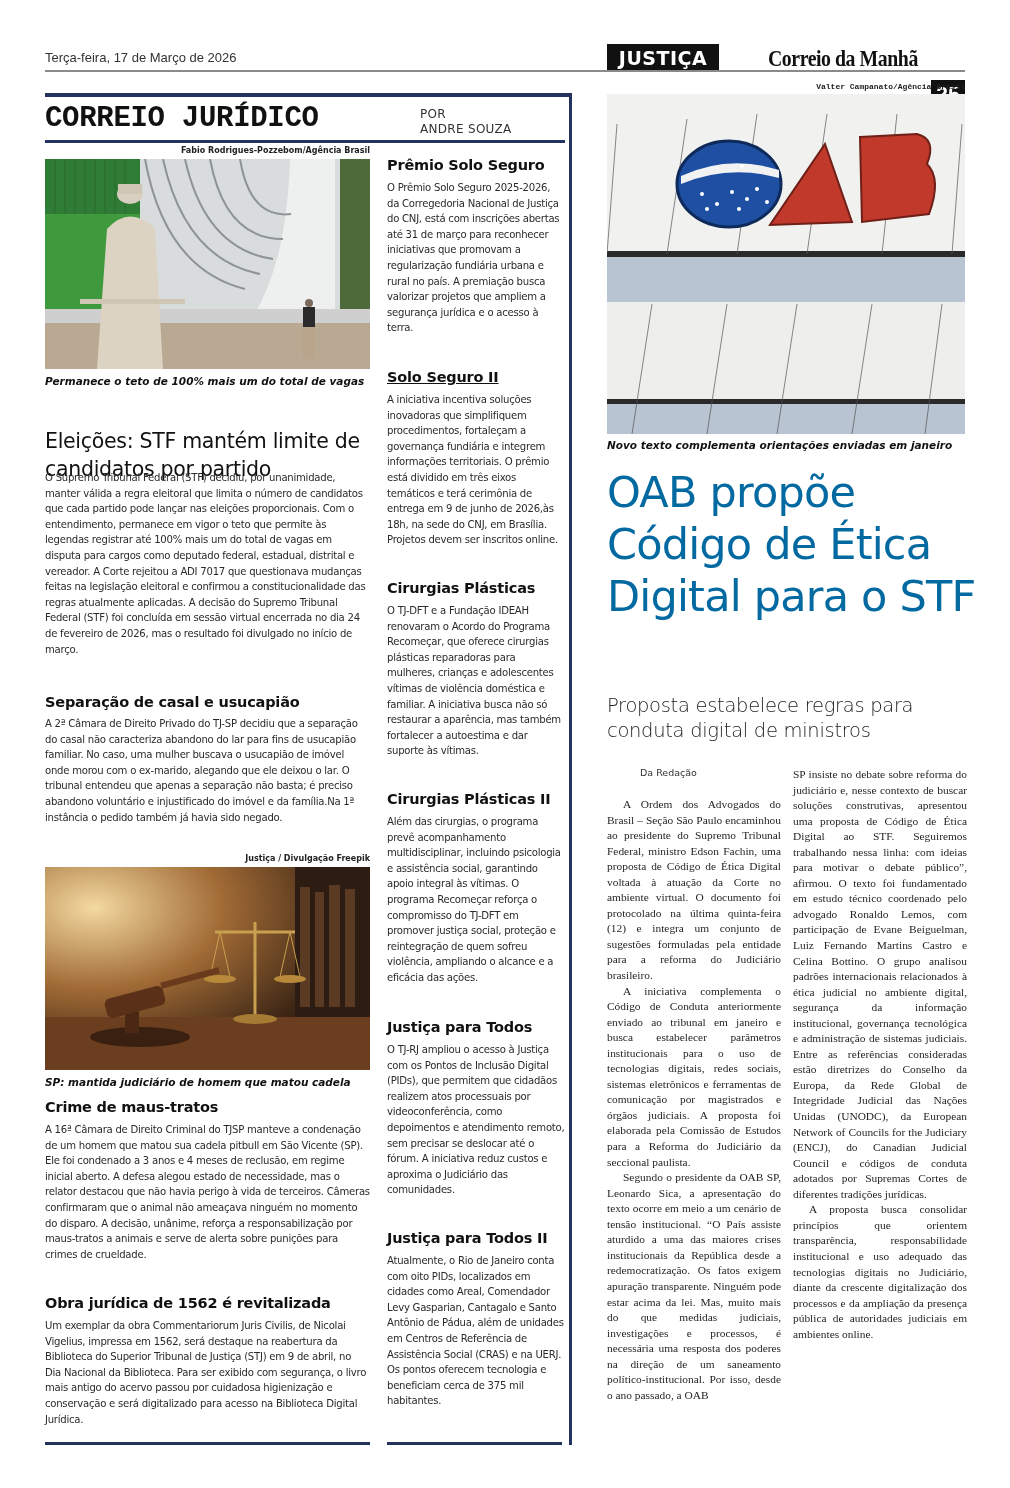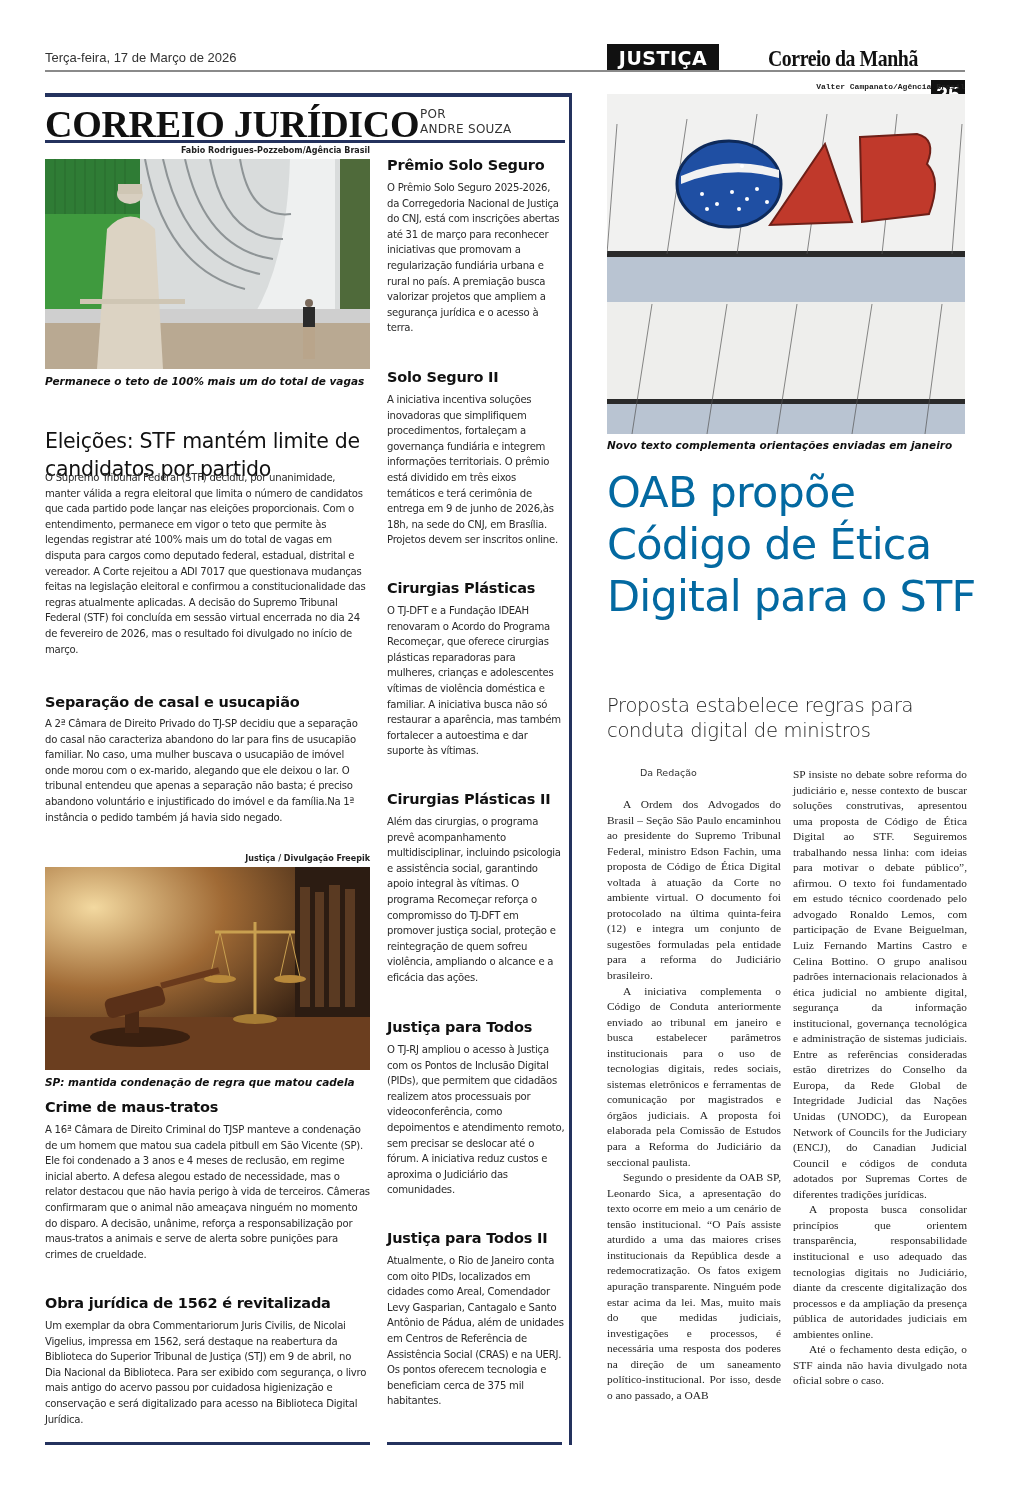--- a/index.html
+++ b/index.html
@@ -16,22 +16,22 @@
     font-family: "DejaVu Sans", sans-serif; font-weight: bold; font-size: 19px; letter-spacing: 0.5px;
     text-align: center; line-height: 28px; }
   .masthead { left: 768px; top: 44px; font-family: "Liberation Serif", serif; font-weight: bold;
     font-size: 23px; letter-spacing: -0.5px; color: #111; transform: scaleX(0.86); transform-origin: left top; line-height: 30px; }
   .page-num { left: 931px; top: 44px; width: 34px; height: 28px; background: #111; color: #fff;
     font-family: "Liberation Sans", sans-serif; font-weight: bold; font-size: 21px; text-align: center; line-height: 28px; margin-top: 36px; }
 
   
   .box-top { left: 45px; top: 93px; width: 527px; height: 4px; background: #24325e; }
   .box-right { left: 569px; top: 93px; width: 3px; height: 1352px; background: #24325e; }
-  .col-title { left: 45px; top: 102px; font-family: Liberation Serif, serif; font-weight: bold;
-    font-size: 38px; letter-spacing: -0.3px; color: #111; }
+  .col-title { left: 45px; top: 102px; font-family: Liberation Mono, monospace; font-weight: bold;
+    font-size: 29px; letter-spacing: -0.3px; color: #111; }
   .byline { left: 420px; top: 107px; font-size: 12px; color: #333; line-height: 15px; letter-spacing: 0.3px; }
   .title-rule { left: 45px; top: 140px; width: 520px; height: 3px; background: #24325e; }
   .bottom-rule-1 { left: 45px; top: 1442px; width: 325px; height: 3px; background: #24325e; }
   .bottom-rule-2 { left: 387px; top: 1442px; width: 175px; height: 3px; background: #24325e; }
 
   .credit { font-size: 8px; color: #222; font-weight: bold; text-align: right; }
   .photo { overflow: hidden; }
   .caption { font-size: 10.5px; font-style: italic; font-weight: bold; color: #111; }
 
   .headline-m { font-family: "DejaVu Sans", sans-serif; font-size: 20.5px; line-height: 28px; color: #111; letter-spacing: -0.3px; margin-top: 26px; }
@@ -136,34 +136,34 @@
     <line x1="245" y1="65" x2="255" y2="110" stroke="#c9a050" stroke-width="1"></line>
     <ellipse cx="175" cy="112" rx="16" ry="4" fill="#b8893b"></ellipse>
     <ellipse cx="245" cy="112" rx="16" ry="4" fill="#b8893b"></ellipse>
     <ellipse cx="210" cy="152" rx="22" ry="5" fill="#a67c34"></ellipse>
     <ellipse cx="95" cy="170" rx="50" ry="10" fill="#3a2010"></ellipse>
     <rect x="80" y="142" width="14" height="24" fill="#4a2814"></rect>
     <rect x="60" y="125" width="60" height="20" rx="6" fill="#5a3018" transform="rotate(-15 90 135)"></rect>
     <rect x="115" y="108" width="60" height="6" fill="#6a3a1c" transform="rotate(-15 145 111)"></rect>
   </svg>
 </div>
-<div class="abs caption" style="left:45px; top:1076px; width:330px;">SP: mantida condenação de regra que matou cadela</div>
+<div class="abs caption" style="left:45px; top:1076px; width:330px;">SP: mantida judiciário de homem que matou cadela</div>
 
 <div class="abs subhead" style="left:45px; top:1099px; width:330px;">Crime de maus-tratos</div>
 <div class="abs body-sans nar" style="left:45px; top:1122px; width:325px;">A 16ª Câmara de Direito Criminal do TJSP manteve a condenação de um homem que matou sua cadela pitbull em São Vicente (SP). Ele foi condenado a 3 anos e 4 meses de reclusão, em regime inicial aberto. A defesa alegou estado de necessidade, mas o relator destacou que não havia perigo à vida de terceiros. Câmeras confirmaram que o animal não ameaçava ninguém no momento do disparo. A decisão, unânime, reforça a responsabilização por maus-tratos a animais e serve de alerta sobre punições para crimes de crueldade.</div>
 
 <div class="abs subhead" style="left:45px; top:1295px; width:330px;">Obra jurídica de 1562 é revitalizada</div>
 <div class="abs body-sans nar" style="left:45px; top:1318px; width:325px;">Um exemplar da obra Commentariorum Juris Civilis, de Nicolai Vigelius, impressa em 1562, será destaque na reabertura da Biblioteca do Superior Tribunal de Justiça (STJ) em 9 de abril, no Dia Nacional da Biblioteca. Para ser exibido com segurança, o livro mais antigo do acervo passou por cuidadosa higienização e conservação e será digitalizado para acesso na Biblioteca Digital Jurídica.</div>
 
 <div class="abs bottom-rule-1"></div>
 
 <div class="abs subhead" style="left:387px; top:157px; width:180px;">Prêmio Solo Seguro</div>
 <div class="abs body-sans nar" style="left:387px; top:180px; width:178px;">O Prêmio Solo Seguro 2025-2026, da Corregedoria Nacional de Justiça do CNJ, está com inscrições abertas até 31 de março para reconhecer iniciativas que promovam a regularização fundiária urbana e rural no país. A premiação busca valorizar projetos que ampliem a segurança jurídica e o acesso à terra.</div>
 
-<div class="abs subhead" style="left:387px; top:369px; width:180px;">Solo Seguro II</div>
+<div class="abs subhead" style="left:387px; top:369px; width:180px;text-decoration:underline;">Solo Seguro II</div>
 <div class="abs body-sans nar" style="left:387px; top:392px; width:178px;">A iniciativa incentiva soluções inovadoras que simplifiquem procedimentos, fortaleçam a governança fundiária e integrem informações territoriais. O prêmio está dividido em três eixos temáticos e terá cerimônia de entrega em 9 de junho de 2026,às 18h, na sede do CNJ, em Brasília. Projetos devem ser inscritos online.</div>
 
 <div class="abs subhead" style="left:387px; top:580px; width:180px;">Cirurgias Plásticas</div>
 <div class="abs body-sans nar" style="left:387px; top:603px; width:178px;">O TJ-DFT e a Fundação IDEAH renovaram o Acordo do Programa Recomeçar, que oferece cirurgias plásticas reparadoras para mulheres, crianças e adolescentes vítimas de violência doméstica e familiar. A iniciativa busca não só restaurar a aparência, mas também fortalecer a autoestima e dar suporte às vítimas.</div>
 
 <div class="abs subhead" style="left:387px; top:791px; width:180px;">Cirurgias Plásticas II</div>
 <div class="abs body-sans nar" style="left:387px; top:814px; width:178px;">Além das cirurgias, o programa prevê acompanhamento multidisciplinar, incluindo psicologia e assistência social, garantindo apoio integral às vítimas. O programa Recomeçar reforça o compromisso do TJ-DFT em promover justiça social, proteção e reintegração de quem sofreu violência, ampliando o alcance e a eficácia das ações.</div>
 
 <div class="abs subhead" style="left:387px; top:1019px; width:180px;">Justiça para Todos</div>
 <div class="abs body-sans nar" style="left:387px; top:1042px; width:178px;">O TJ-RJ ampliou o acesso à Justiça com os Pontos de Inclusão Digital (PIDs), que permitem que cidadãos realizem atos processuais por videoconferência, como depoimentos e atendimento remoto, sem precisar se deslocar até o fórum. A iniciativa reduz custos e aproxima o Judiciário das comunidades.</div>
@@ -220,14 +220,13 @@
 <div class="abs author">Da Redação</div>
 
 <div class="abs body-serif" style="left:607px; top:797px; width:174px;">
   <p>A Ordem dos Advogados do Brasil – Seção São Paulo encaminhou ao presidente do Supremo Tribunal Federal, ministro Edson Fachin, uma proposta de Código de Ética Digital voltada à atuação da Corte no ambiente virtual. O documento foi protocolado na última quinta-feira (12) e integra um conjunto de sugestões formuladas pela entidade para a reforma do Judiciário brasileiro.</p>
   <p>A iniciativa complementa o Código de Conduta anteriormente enviado ao tribunal em janeiro e busca estabelecer parâmetros institucionais para o uso de tecnologias digitais, redes sociais, sistemas eletrônicos e ferramentas de comunicação por magistrados e órgãos judiciais. A proposta foi elaborada pela Comissão de Estudos para a Reforma do Judiciário da seccional paulista.</p>
   <p>Segundo o presidente da OAB SP, Leonardo Sica, a apresentação do texto ocorre em meio a um cenário de tensão institucional. “O País assiste aturdido a uma das maiores crises institucionais da República desde a redemocratização. Os fatos exigem apuração transparente. Ninguém pode estar acima da lei. Mas, muito mais do que medidas judiciais, investigações e processos, é necessária uma resposta dos poderes na direção de um saneamento político-institucional. Por isso, desde o ano passado, a OAB</p>
 </div>
 <div class="abs body-serif" style="left:793px; top:767px; width:174px;">
   <p class="noindent">SP insiste no debate sobre reforma do judiciário e, nesse contexto de buscar soluções construtivas, apresentou uma proposta de Código de Ética Digital ao STF. Seguiremos trabalhando nessa linha: com ideias para motivar o debate público”, afirmou. O texto foi fundamentado em estudo técnico coordenado pelo advogado Ronaldo Lemos, com participação de Evane Beiguelman, Luiz Fernando Martins Castro e Celina Bottino. O grupo analisou padrões internacionais relacionados à ética judicial no ambiente digital, segurança da informação institucional, governança tecnológica e administração de sistemas judiciais. Entre as referências consideradas estão diretrizes do Conselho da Europa, da Rede Global de Integridade Judicial das Nações Unidas (UNODC), da European Network of Councils for the Judiciary (ENCJ), do Canadian Judicial Council e códigos de conduta adotados por Supremas Cortes de diferentes tradições jurídicas.</p>
   <p>A proposta busca consolidar princípios que orientem transparência, responsabilidade institucional e uso adequado das tecnologias digitais no Judiciário, diante da crescente digitalização dos processos e da ampliação da presença pública de autoridades judiciais em ambientes online.</p>
-  <p>Até o fechamento desta edição, o STF ainda não havia divulgado nota oficial sobre o caso.</p>
 </div>
 
 </body></html>

